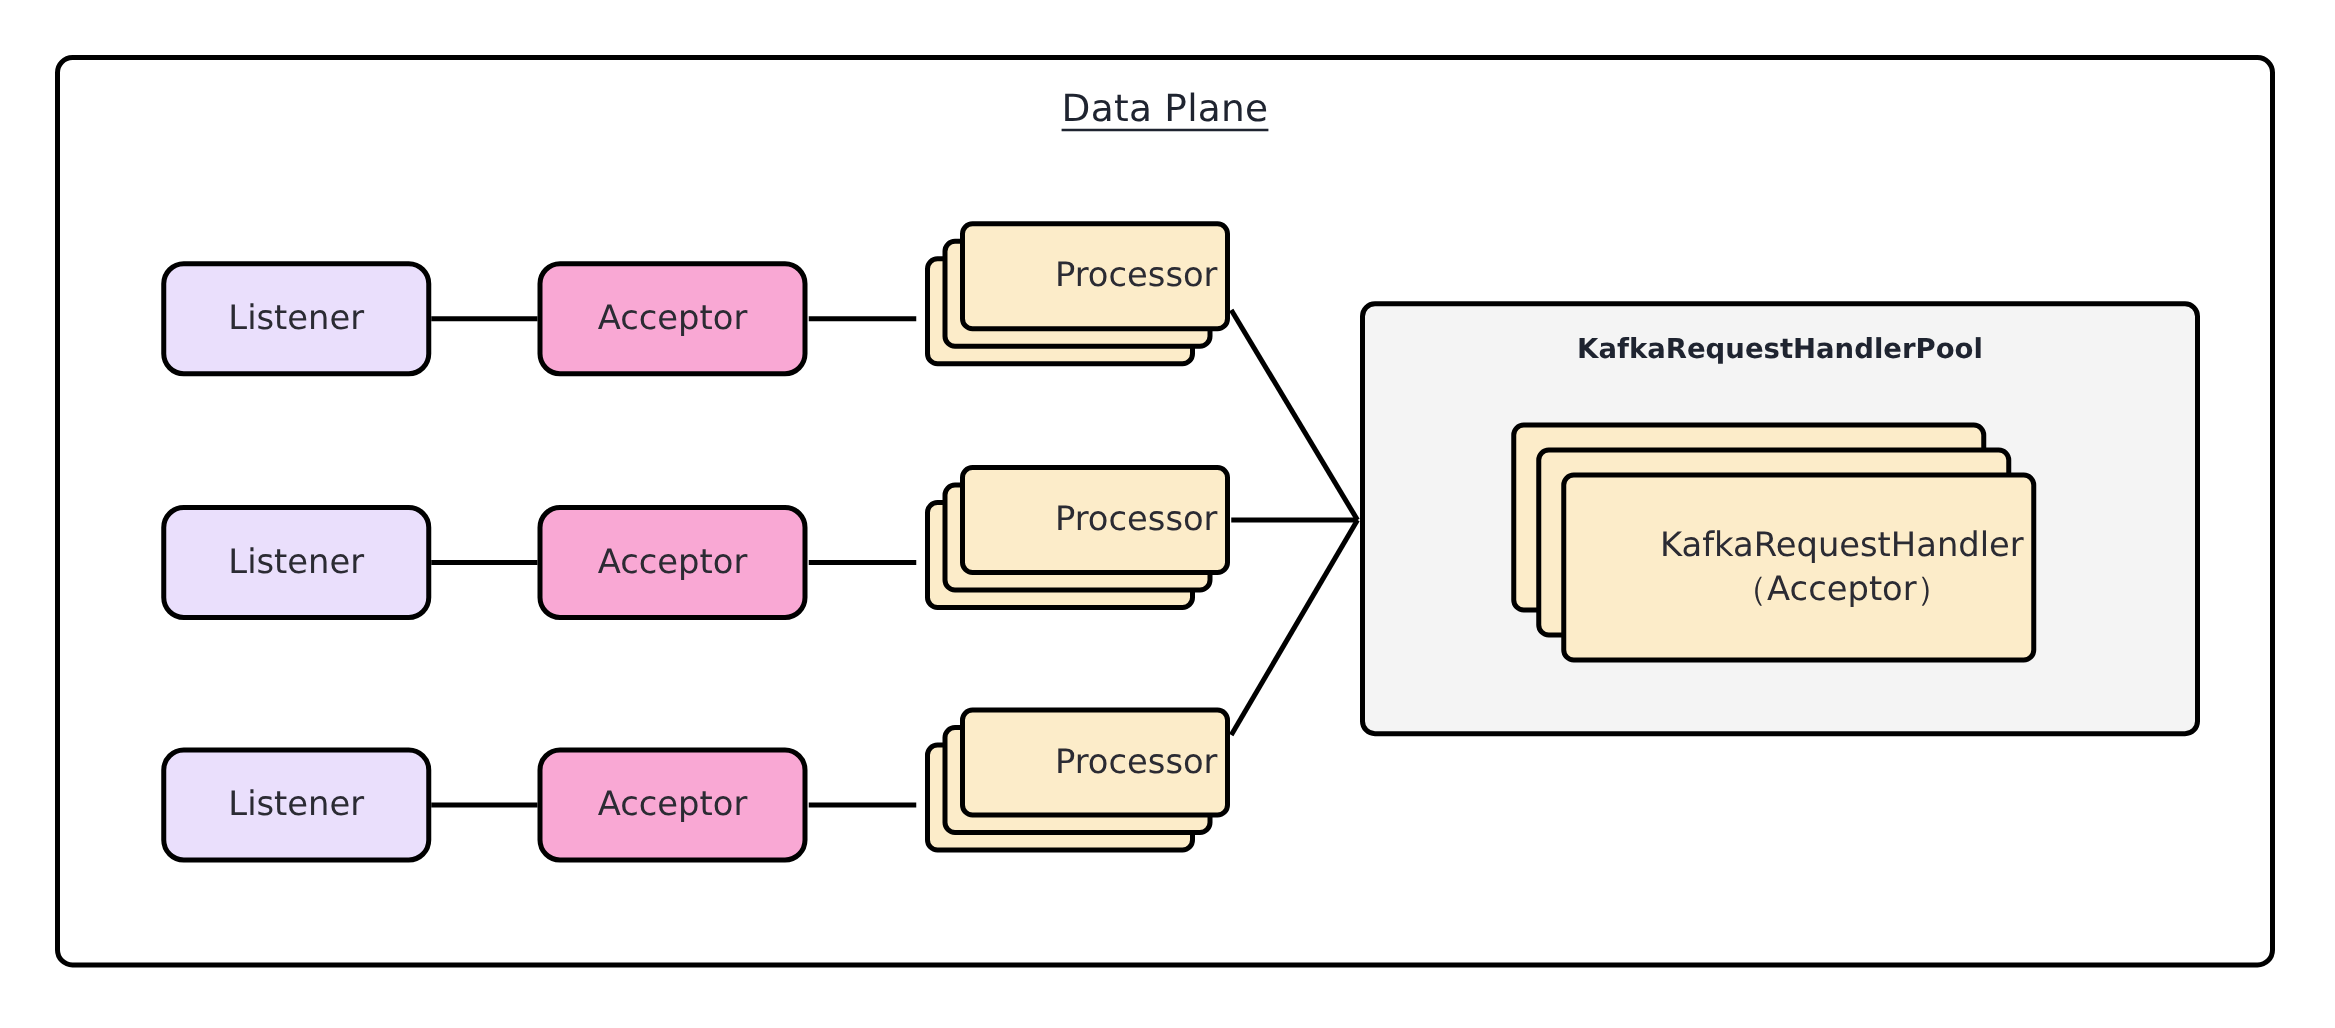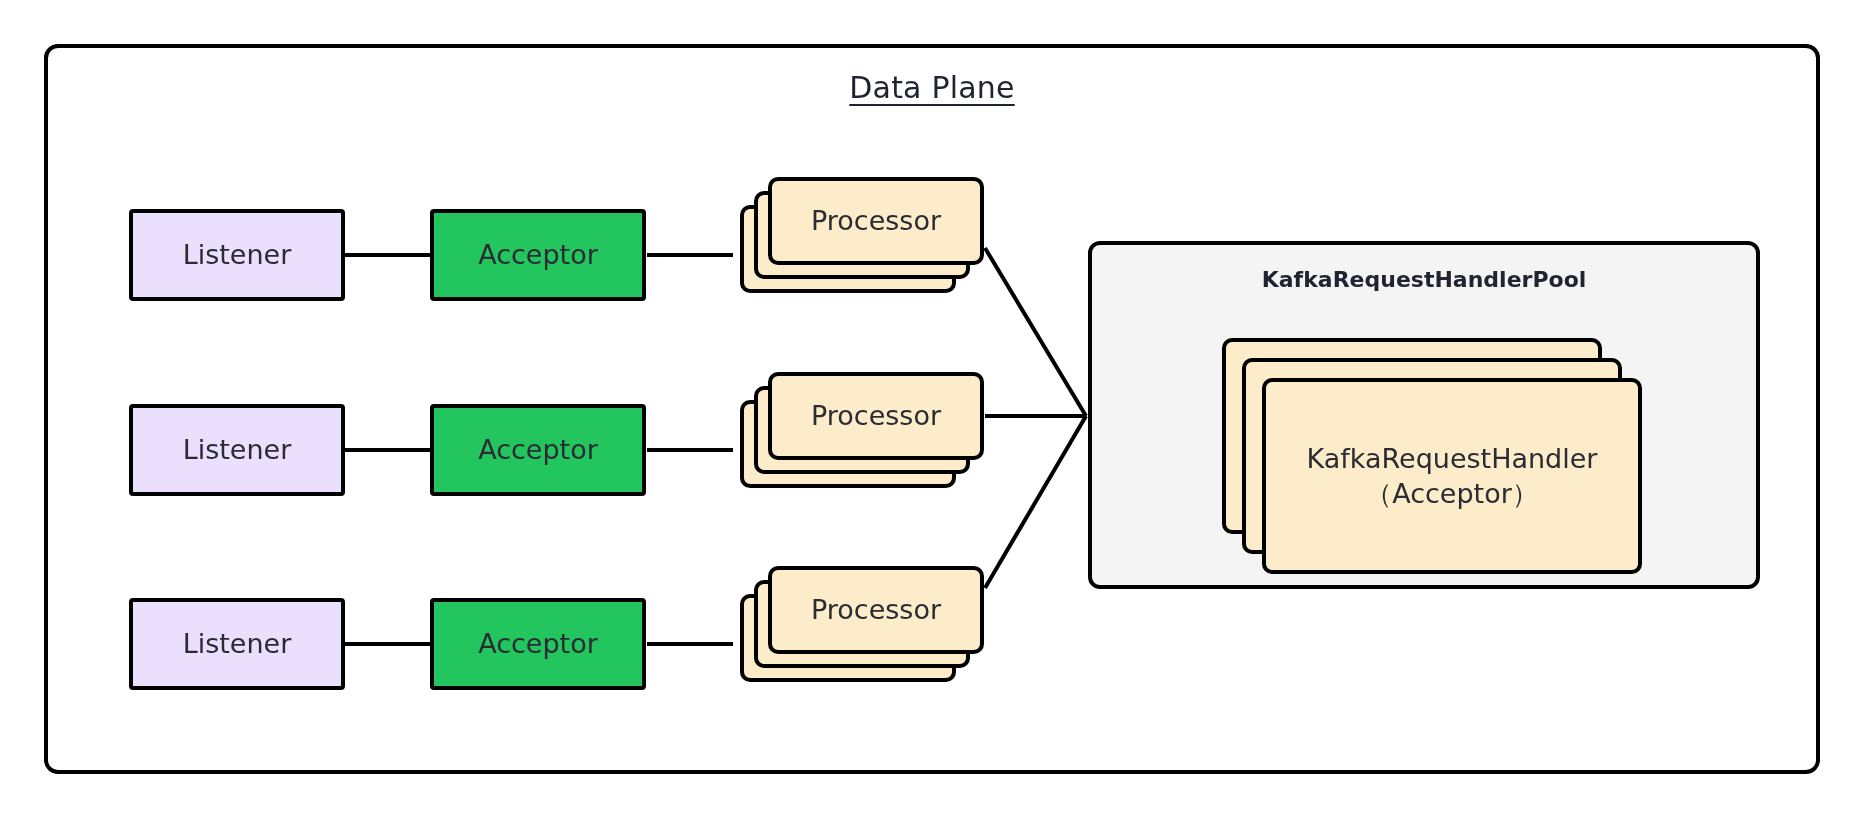--- a/index.html
+++ b/index.html
@@ -45,75 +45,74 @@
     text-decoration: underline;
     text-underline-offset: 6px;
     text-decoration-thickness: 2px;
   }
 
   
   .node {
     position: absolute;
     box-sizing: border-box;
     border: 4px solid #000000;
-    border-radius: 4px;
+    border-radius: 18px;
     display: flex;
     align-items: center;
     justify-content: center;
     text-align: center;
     font-size: 27px;
     color: #2b2b33;
     line-height: 1.28;
   }
   .node.listener {
     background: #eadffc;
     width: 216px;
     height: 92px;
   }
   .node.acceptor {
-    background: #22c55e;
+    background: #f9a8d4;
     width: 216px;
     height: 92px;
   }
 
   
   .stack {
     position: absolute;
     width: 0;
     height: 0;
   }
   .stack .card {
     position: absolute;
     box-sizing: border-box;
     background: #fcecc9;
     border: 4px solid #000000;
     border-radius: 10px;
     display: flex;
     align-items: center;
-    justify-content: center;
+    justify-content: flex-end;
     text-align: center;
     font-size: 27px;
     color: #2b2b33;
     line-height: 1.3;
   }
 
   
   .stack.proc .card {
     width: 216px;
     height: 88px;
   }
   .stack.proc .card.l3 { left: 0px;  top: 28px; z-index: 1; }
   .stack.proc .card.l2 { left: 14px; top: 14px; z-index: 2; }
   .stack.proc .card.l1 { left: 28px; top: 0px;  z-index: 3; }
 
   
   .stack.handler .card {
     width: 380px;
-    height: 196px;
-    margin-left: 13px;
+    height: 152px;
   }
   .stack.handler .card.l3 { left: 0px;  top: 0px;  z-index: 1; }
   .stack.handler .card.l2 { left: 20px; top: 20px; z-index: 2; }
   .stack.handler .card.l1 { left: 40px; top: 40px; z-index: 3; }
 
   .card-label { padding: 0 6px; }
 
   
   .pool {
     position: absolute;

